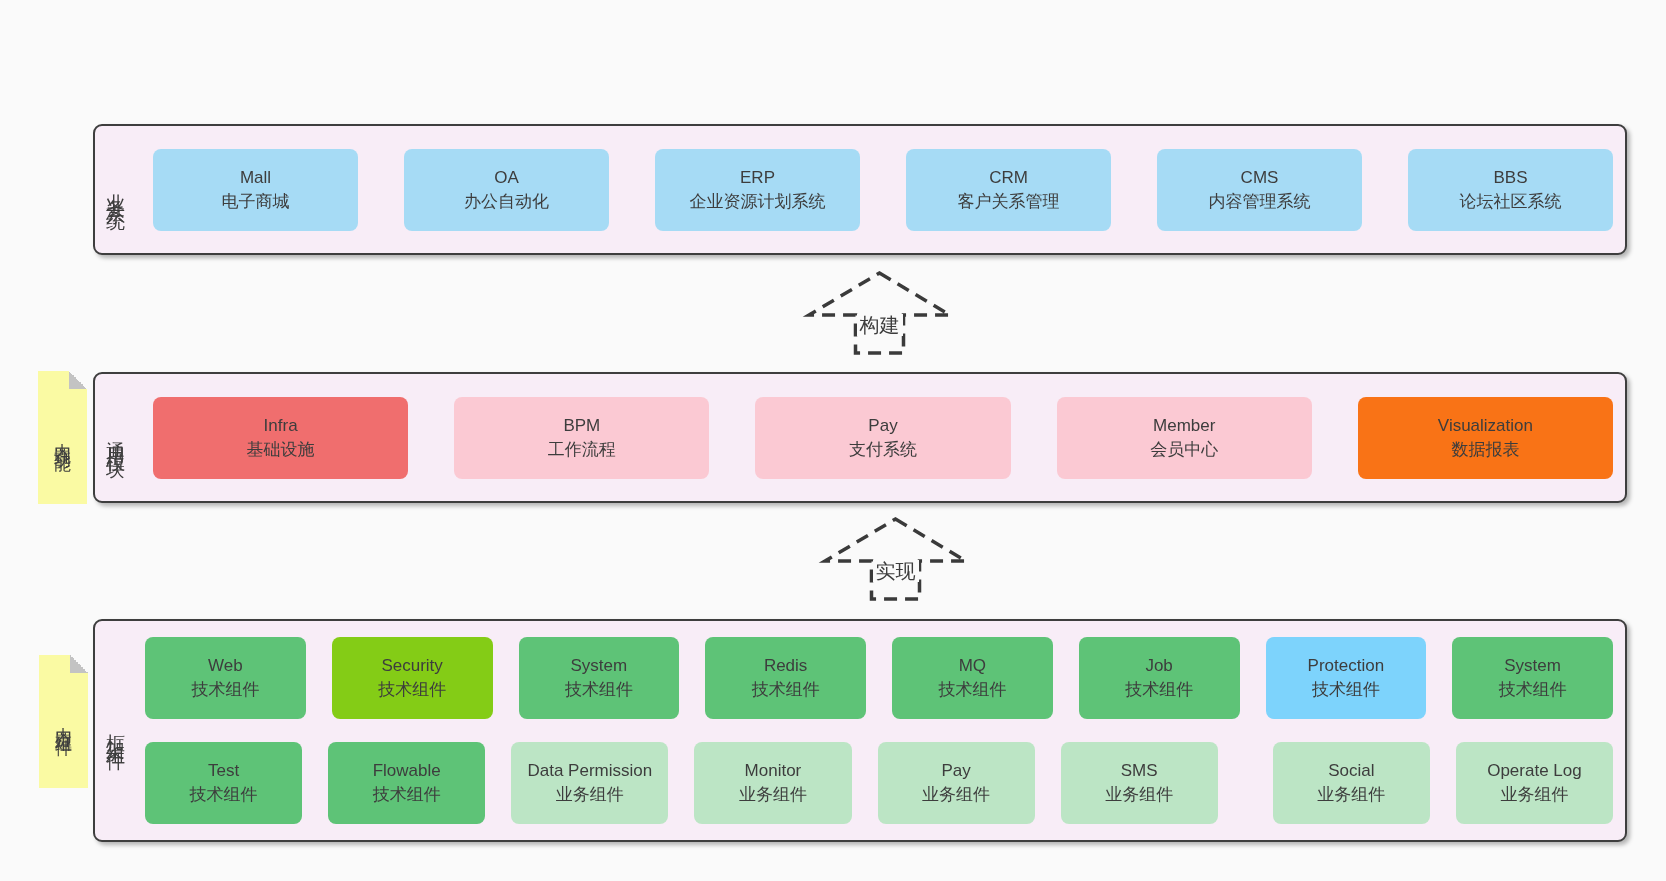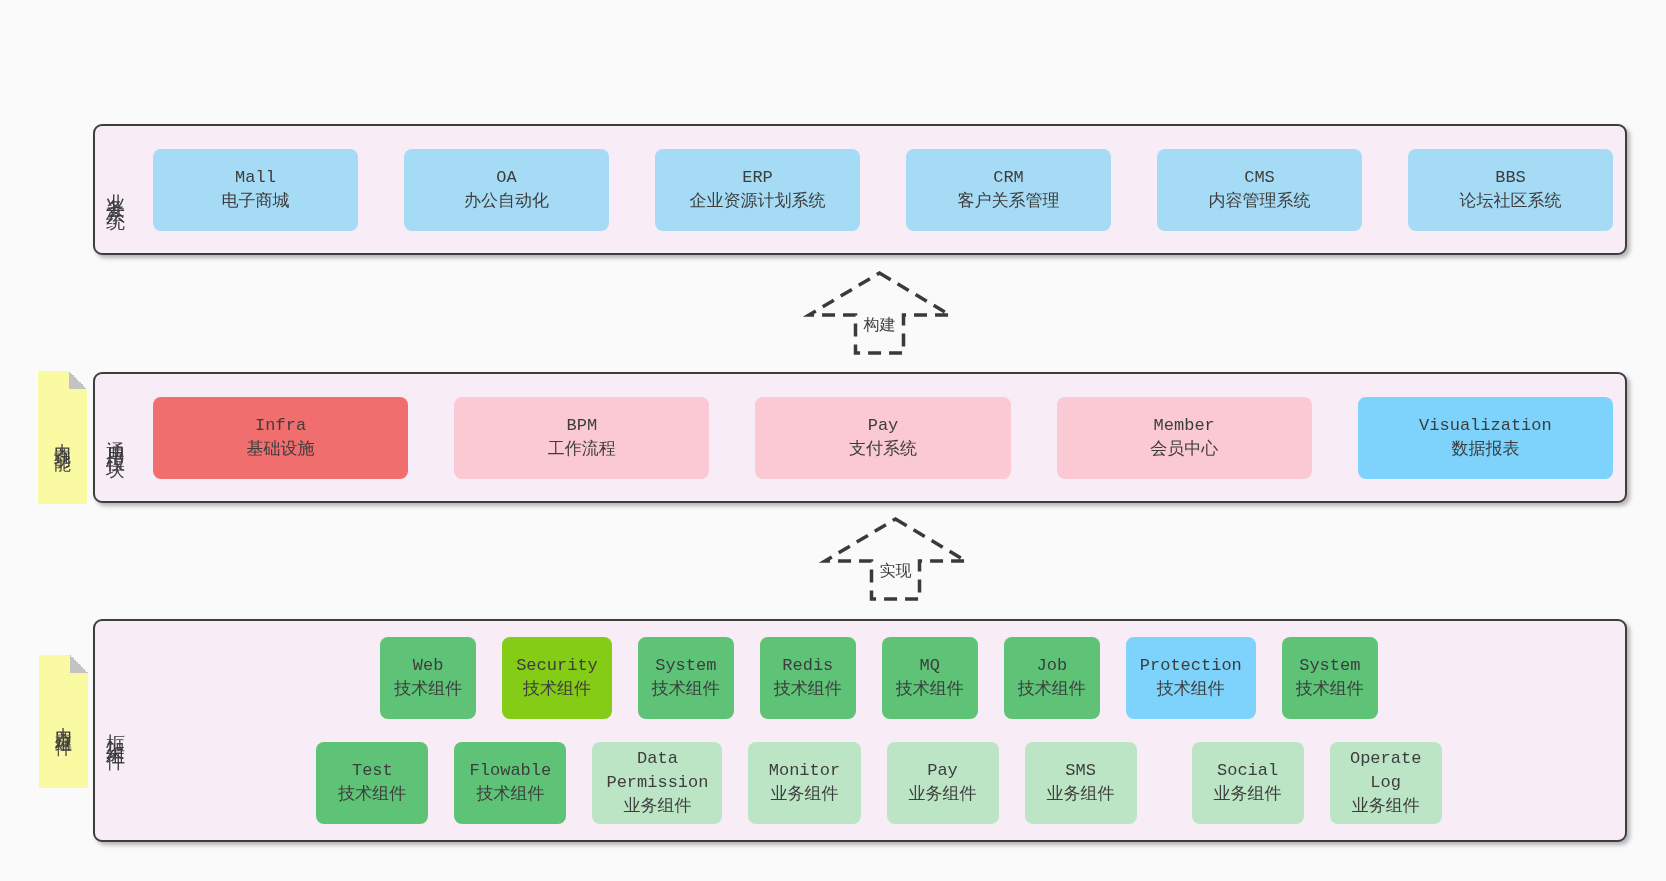--- a/index.html
+++ b/index.html
@@ -20,23 +20,23 @@
   }
   .layer-label{
     width:42px;flex:0 0 42px;display:flex;align-items:center;justify-content:center;
   }
   .vtext{
     writing-mode:vertical-lr;text-orientation:upright;
     font-size:19px;letter-spacing:6px;line-height:1;white-space:nowrap;
   }
   .boxes{
     flex:1;display:flex;flex-direction:column;justify-content:center;
-    gap:23px;padding:0 12px 0 16px;font-family:Liberation Mono, monospace;
-  }
-  .cols-8 .boxes{padding-left:8px;align-items:center;}
+    gap:23px;padding:0 12px 0 16px;
+  }
+  .cols-8 .boxes{padding-left:8px;}
   .box-row{display:flex;}
   .box{
     flex:1;height:82px;border-radius:8px;box-sizing:border-box;
     display:flex;flex-direction:column;align-items:center;justify-content:center;
     text-align:center;font-size:17px;line-height:24px;padding:0 14px;
   }
   .box span{display:block;}
 
   
   .note{
@@ -47,21 +47,21 @@
     position:absolute;top:0;right:0;width:18px;height:18px;
     background:linear-gradient(to bottom left,#fafafa 0 50%,#c3c3c3 50% 100%);
   }
   .note .vtext{font-size:17px;letter-spacing:4px;}
 
   
   .arrow{position:absolute;width:145px;height:86px;}
   .arrow svg{position:absolute;inset:0;overflow:visible;}
   .arrow .arrow-label{
     position:absolute;left:50%;top:44px;transform:translateX(-50%);
-    background:#fafafa;padding:0 3px;font-size:16px;white-space:nowrap;
+    background:#fafafa;padding:0 3px;font-size:20px;white-space:nowrap;
     line-height:22px;
   }
 </style>
 </head>
 <body>
 
 <div class="canvas">
   <div id="notes-root">
       <div class="note" style="left: 38px; top: 371px; background: rgb(250, 250, 163);">
         <div class="fold"></div>
@@ -121,21 +121,21 @@
               <span>工作流程</span>
             </div>
             <div class="box" style="background: rgb(251, 201, 211);">
               <span>Pay</span>
               <span>支付系统</span>
             </div>
             <div class="box" style="background: rgb(251, 201, 211);">
               <span>Member</span>
               <span>会员中心</span>
             </div>
-            <div class="box" style="background: #7dd3fc;">
+            <div class="box" style="background: #f97316;">
               <span>Visualization</span>
               <span>数据报表</span>
             </div>
           </div>
         </div>
       </div>
       <div class="layer cols-8" style="top: 619px; height: 223px; background: rgb(248, 237, 247); border-color: rgb(62, 62, 62);">
         <div class="layer-label">
           <span class="vtext">框架组件</span>
         </div>

